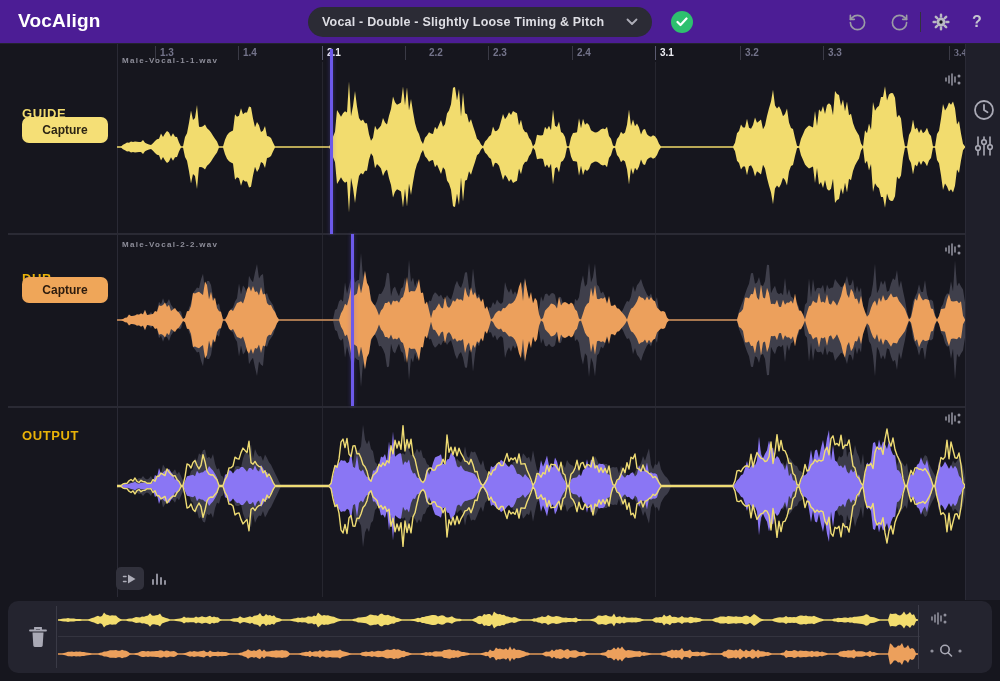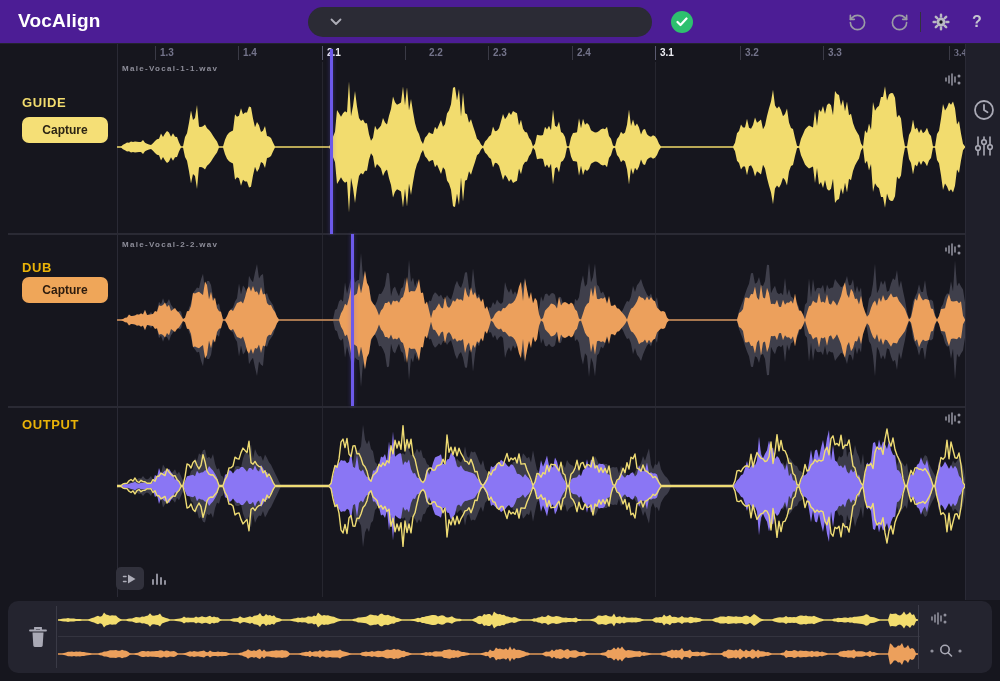--- a/index.html
+++ b/index.html
@@ -21,21 +21,21 @@
 
   
   #ruler{position:absolute;left:117px;top:44px;width:848px;height:18px;cursor:pointer;}
   .tick{position:absolute;top:2px;height:14px;line-height:13px;border-left:1px solid #3A3A46;padding-left:4px;font-size:10px;color:#73738A;font-weight:bold;}
   .tick.strong{color:#EDEDF3;border-left-color:#5A5A70;}
 
   
   .vline{position:absolute;width:1px;background:#26262F;}
   #left-border{left:117px;top:44px;height:553px;background:#2A2A35;}
   .hsep{position:absolute;left:8px;width:957px;height:2px;background:#2A2A34;}
-  .track-label{position:absolute;left:22px;font-size:13px;font-weight:bold;letter-spacing:.6px;}
+  .track-label{position:absolute;left:22px;font-size:13px;font-weight:bold;letter-spacing:.6px;margin-top:11px;}
   .capture-btn{position:absolute;left:22px;width:86px;height:26px;border:none;border-radius:7px;font-size:12px;font-weight:bold;cursor:pointer;}
   #guide-capture{background:#F5DF76;color:#2B2414;}
   #dub-capture{background:#EFA659;color:#2B1B0E;}
   .file-label{position:absolute;left:122px;font-size:8px;font-weight:bold;letter-spacing:1.3px;color:#8E8E9A;}
   .wave{position:absolute;left:117px;width:848px;}
   .trk-opt{position:absolute;left:944px;width:20px;height:18px;cursor:pointer;display:flex;align-items:center;}
   .playhead{position:absolute;width:3px;background:#6C59EA;box-shadow:0 0 4px #6C59EA66;}
 
   
   #view-toggle{position:absolute;left:116px;top:567px;width:28px;height:23px;background:#31313C;border-radius:5px;display:flex;align-items:center;justify-content:center;cursor:pointer;}
@@ -61,20 +61,21 @@
   .icon-stroke{stroke:#9B9BA6;fill:none;stroke-width:1.8;stroke-linecap:round;stroke-linejoin:round;}
 </style>
 </head>
 <body>
 
 <div id="app">
 
   <div id="topbar">
     <div id="logo">VocAlign</div>
     <div id="preset">
+      <span class="lbl">Vocal - Double - Slightly Loose Timing &amp; Pitch</span>
       <span class="chev">
         <svg width="12" height="8" viewBox="0 0 12 8">
             <path d="M1.5 1.5 6 6l4.5-4.5" fill="none" stroke="#AEAEB8" stroke-width="1.8" stroke-linecap="round" stroke-linejoin="round"></path>
           </svg>
       </span>
     </div>
     <div id="check-badge">
       <svg width="12" height="10" viewBox="0 0 12 10">
           <path d="M1.5 5 4.5 8 10.5 1.5" fill="none" stroke="#FFFFFF" stroke-width="2.2" stroke-linecap="round" stroke-linejoin="round"></path>
         </svg>
@@ -118,21 +119,21 @@
     </div>
 
   <div id="left-border" class="vline"></div>
   <div class="vline" style="left:322px;top:62px;height:535px;"></div>
   <div class="vline" style="left:655px;top:62px;height:535px;"></div>
   <div class="hsep" style="top:233px;"></div>
   <div class="hsep" style="top:406px;"></div>
 
   <div class="track-label" style="top:95px;color:#F2DC6E;">GUIDE</div>
   <button id="guide-capture" class="capture-btn" style="top:117px;">Capture</button>
-  <div class="file-label" style="top:64px;">Male-Vocal-1-1.wav</div>
+  <div class="file-label" style="top:56px;">Male-Vocal-1-1.wav</div>
   <svg class="wave" style="top:62px;height:170px;" viewBox="0 0 848 170" width="848" height="170">
       <rect x="0" width="848" y="84.4" height="1.2" fill="#E8CF5F" opacity="0.85"></rect>
       <path d="M0,84.5L2,84.5L4,84.5L6,82.7L8,81.7L10,80.4L12,80.7L14,79.5L16,79.9L18,79.5L20,79.8L22,80.1L24,79.9L26,77.9L28,80.7L30,81.8L32,82.5L34,82.9L36,81.2L38,79.1L40,77.2L42,76.8L44,71.6L46,75.1L48,71.4L50,69.1L52,70.5L54,74.8L56,71.3L58,74.7L60,75.1L62,80.4L64,84.5L66,84.5L68,75.1L70,71.3L72,60.7L74,48.5L76,58.1L78,55.9L80,43.1L82,64.7L84,64.9L86,64.2L88,62.5L90,66.2L92,68.0L94,70.6L96,73.7L98,76.7L100,79.4L102,84.5L104,84.5L106,84.5L108,77.7L110,73.2L112,70.8L114,69.4L116,68.5L118,52.3L120,54.7L122,53.8L124,46.3L126,52.3L128,50.4L130,50.6L132,44.4L134,45.3L136,56.6L138,65.3L140,59.9L142,63.2L144,69.9L146,68.7L148,63.9L150,74.1L152,74.4L154,76.1L156,80.6L158,84.5L160,84.5L162,84.5L164,84.5L166,84.5L168,84.5L170,84.5L172,84.5L174,84.5L176,84.5L178,84.5L180,84.5L182,84.5L184,84.5L186,84.5L188,84.5L190,84.5L192,84.5L194,84.5L196,84.5L198,84.5L200,84.5L202,84.5L204,84.5L206,84.5L208,84.5L210,84.5L212,84.5L214,81.6L216,74.8L218,69.8L220,48.1L222,51.2L224,54.7L226,51.2L228,49.3L230,50.6L232,19.4L234,54.3L236,44.0L238,28.9L240,44.4L242,55.9L244,59.0L246,57.5L248,61.3L250,61.2L252,72.3L254,78.7L256,75.8L258,63.8L260,68.1L262,65.9L264,63.5L266,55.9L268,60.4L270,62.5L272,53.8L274,47.1L276,34.4L278,40.2L280,42.8L282,41.7L284,40.4L286,24.5L288,43.3L290,25.2L292,48.4L294,37.1L296,49.8L298,61.0L300,67.9L302,72.0L304,78.5L306,82.0L308,75.7L310,73.5L312,70.3L314,71.5L316,72.0L318,64.8L320,67.4L322,62.7L324,58.1L326,64.8L328,62.3L330,51.6L332,48.4L334,42.3L336,25.8L338,24.9L340,38.4L342,26.9L344,54.5L346,30.6L348,51.2L350,52.2L352,60.8L354,57.2L356,63.9L358,70.1L360,76.8L362,78.5L364,82.6L366,84.5L368,79.6L370,77.5L372,74.4L374,73.0L376,64.6L378,69.2L380,68.8L382,66.2L384,59.2L386,51.9L388,57.3L390,54.4L392,50.2L394,53.0L396,49.1L398,50.2L400,51.3L402,63.4L404,57.8L406,66.8L408,69.9L410,70.6L412,75.8L414,78.4L416,84.5L418,81.7L420,72.8L422,73.2L424,73.4L426,73.0L428,64.8L430,67.4L432,63.8L434,68.3L436,47.5L438,63.8L440,65.0L442,59.6L444,70.1L446,71.3L448,75.1L450,84.5L452,84.4L454,75.5L456,71.0L458,70.7L460,70.3L462,56.3L464,66.3L466,56.7L468,62.7L470,61.0L472,63.0L474,68.2L476,69.5L478,70.5L480,70.2L482,69.0L484,67.3L486,66.4L488,67.3L490,64.8L492,73.9L494,76.7L496,83.6L498,84.5L500,77.0L502,74.6L504,69.8L506,71.9L508,70.5L510,62.8L512,47.6L514,64.0L516,57.4L518,64.3L520,61.6L522,65.4L524,72.6L526,67.7L528,66.9L530,72.2L532,73.9L534,74.8L536,73.3L538,74.2L540,77.1L542,81.7L544,84.5L546,84.5L548,84.5L550,84.5L552,84.5L554,84.5L556,84.5L558,84.5L560,84.5L562,84.5L564,84.5L566,84.5L568,84.5L570,84.5L572,84.5L574,84.5L576,84.5L578,84.5L580,84.5L582,84.5L584,84.5L586,84.5L588,84.5L590,84.5L592,84.5L594,84.5L596,84.5L598,84.5L600,84.5L602,84.5L604,84.5L606,84.5L608,84.5L610,84.5L612,84.5L614,84.5L616,84.5L618,80.8L620,71.3L622,69.0L624,62.5L626,65.6L628,65.4L630,56.7L632,65.8L634,66.7L636,62.9L638,55.5L640,60.8L642,59.2L644,57.5L646,67.2L648,63.5L650,54.1L652,46.3L654,39.4L656,27.7L658,43.6L660,46.6L662,44.3L664,48.0L666,54.2L668,52.1L670,46.6L672,60.5L674,66.1L676,67.0L678,76.0L680,83.8L682,84.5L684,76.7L686,72.3L688,67.6L690,65.3L692,63.4L694,64.6L696,65.5L698,48.9L700,64.1L702,47.2L704,49.9L706,44.1L708,52.1L710,43.1L712,41.3L714,43.2L716,53.2L718,29.1L720,32.1L722,33.1L724,44.1L726,37.4L728,49.3L730,39.4L732,53.2L734,51.8L736,60.9L738,66.6L740,70.2L742,73.4L744,81.6L746,84.5L748,68.3L750,71.2L752,61.5L754,68.1L756,39.9L758,48.8L760,45.6L762,43.8L764,35.0L766,34.9L768,24.2L770,38.4L772,32.5L774,31.0L776,31.2L778,35.8L780,55.4L782,52.8L784,56.5L786,74.3L788,84.5L790,84.5L792,73.0L794,68.9L796,57.5L798,67.6L800,65.5L802,71.0L804,66.9L806,71.2L808,69.6L810,65.7L812,71.4L814,73.9L816,84.5L818,84.5L820,71.9L822,68.8L824,56.7L826,42.1L828,48.6L830,45.6L832,40.4L834,42.8L836,39.6L838,46.2L840,62.5L842,58.9L844,71.5L846,81.7L848,84.5L848,85.5L846,88.3L844,98.5L842,111.1L840,107.5L838,123.8L836,130.4L834,127.2L832,129.6L830,124.4L828,121.4L826,127.9L824,113.3L822,101.2L820,98.1L818,85.5L816,85.5L814,96.1L812,98.6L810,104.3L808,100.4L806,98.8L804,103.1L802,99.0L800,104.5L798,102.4L796,112.5L794,101.1L792,97.0L790,85.5L788,85.5L786,95.7L784,113.5L782,117.2L780,114.6L778,134.2L776,138.8L774,139.0L772,137.5L770,131.6L768,145.8L766,135.1L764,135.0L762,126.2L760,124.4L758,121.2L756,130.1L754,101.9L752,108.5L750,98.8L748,101.7L746,85.5L744,88.4L742,96.6L740,99.8L738,103.4L736,109.1L734,118.2L732,116.8L730,130.6L728,120.7L726,132.6L724,125.9L722,136.9L720,137.9L718,140.9L716,116.8L714,126.8L712,128.7L710,126.9L708,117.9L706,125.9L704,120.1L702,122.8L700,105.9L698,121.1L696,104.5L694,105.4L692,106.6L690,104.7L688,102.4L686,97.7L684,93.3L682,85.5L680,86.2L678,94.0L676,103.0L674,103.9L672,109.5L670,123.4L668,117.9L666,115.8L664,122.0L662,125.7L660,123.4L658,126.4L656,142.3L654,130.6L652,123.7L650,115.9L648,106.5L646,102.8L644,112.5L642,110.8L640,109.2L638,114.5L636,107.1L634,103.3L632,104.2L630,113.3L628,104.6L626,104.4L624,107.5L622,101.0L620,98.7L618,89.2L616,85.5L614,85.5L612,85.5L610,85.5L608,85.5L606,85.5L604,85.5L602,85.5L600,85.5L598,85.5L596,85.5L594,85.5L592,85.5L590,85.5L588,85.5L586,85.5L584,85.5L582,85.5L580,85.5L578,85.5L576,85.5L574,85.5L572,85.5L570,85.5L568,85.5L566,85.5L564,85.5L562,85.5L560,85.5L558,85.5L556,85.5L554,85.5L552,85.5L550,85.5L548,85.5L546,85.5L544,85.5L542,88.3L540,92.9L538,95.8L536,96.7L534,95.2L532,96.1L530,97.8L528,103.1L526,102.3L524,97.4L522,104.6L520,108.4L518,105.7L516,112.6L514,106.0L512,122.4L510,107.2L508,99.5L506,98.1L504,100.2L502,95.4L500,93.0L498,85.5L496,86.4L494,93.3L492,96.1L490,105.2L488,102.7L486,103.6L484,102.7L482,101.0L480,99.8L478,99.5L476,100.5L474,101.8L472,107.0L470,109.0L468,107.3L466,113.3L464,103.7L462,113.7L460,99.7L458,99.3L456,99.0L454,94.5L452,85.6L450,85.5L448,94.9L446,98.7L444,99.9L442,110.4L440,105.0L438,106.2L436,122.5L434,101.7L432,106.2L430,102.6L428,105.2L426,97.0L424,96.6L422,96.8L420,97.2L418,88.3L416,85.5L414,91.6L412,94.2L410,99.4L408,100.1L406,103.2L404,112.2L402,106.6L400,118.7L398,119.8L396,120.9L394,117.0L392,119.8L390,115.6L388,112.7L386,118.1L384,110.8L382,103.8L380,101.2L378,100.8L376,105.4L374,97.0L372,95.6L370,92.5L368,90.4L366,85.5L364,87.4L362,91.5L360,93.2L358,99.9L356,106.1L354,112.8L352,109.2L350,117.8L348,118.8L346,139.4L344,115.5L342,143.1L340,131.6L338,145.1L336,144.2L334,127.7L332,121.6L330,118.4L328,107.7L326,105.2L324,111.9L322,107.3L320,102.6L318,105.2L316,98.0L314,98.5L312,99.7L310,96.5L308,94.3L306,88.0L304,91.5L302,98.0L300,102.1L298,109.0L296,120.2L294,132.9L292,121.6L290,144.8L288,126.7L286,145.5L284,129.6L282,128.3L280,127.2L278,129.8L276,135.6L274,122.9L272,116.2L270,107.5L268,109.6L266,114.1L264,106.5L262,104.1L260,101.9L258,106.2L256,94.2L254,91.3L252,97.7L250,108.8L248,108.7L246,112.5L244,111.0L242,114.1L240,125.6L238,141.1L236,126.0L234,115.7L232,150.6L230,119.4L228,120.7L226,118.8L224,115.3L222,118.8L220,121.9L218,100.2L216,95.2L214,88.4L212,85.5L210,85.5L208,85.5L206,85.5L204,85.5L202,85.5L200,85.5L198,85.5L196,85.5L194,85.5L192,85.5L190,85.5L188,85.5L186,85.5L184,85.5L182,85.5L180,85.5L178,85.5L176,85.5L174,85.5L172,85.5L170,85.5L168,85.5L166,85.5L164,85.5L162,85.5L160,85.5L158,85.5L156,89.4L154,93.9L152,95.6L150,95.9L148,106.1L146,101.3L144,100.1L142,106.8L140,110.1L138,104.7L136,113.4L134,124.7L132,125.6L130,119.4L128,119.6L126,117.7L124,123.7L122,116.2L120,115.3L118,117.7L116,101.5L114,100.6L112,99.2L110,96.8L108,92.3L106,85.5L104,85.5L102,85.5L100,90.6L98,93.3L96,96.3L94,99.4L92,102.0L90,103.8L88,107.5L86,105.8L84,105.1L82,105.3L80,126.9L78,114.1L76,111.9L74,121.5L72,109.3L70,98.7L68,94.9L66,85.5L64,85.5L62,89.6L60,94.9L58,95.3L56,98.7L54,95.2L52,99.5L50,100.9L48,98.6L46,94.9L44,98.4L42,93.2L40,92.8L38,90.9L36,88.8L34,87.1L32,87.5L30,88.2L28,89.3L26,92.1L24,90.1L22,89.9L20,90.2L18,90.5L16,90.1L14,90.5L12,89.3L10,89.6L8,88.3L6,87.3L4,85.5L2,85.5L0,85.5Z" fill="#F2DC6E"></path>
     </svg>
   <div class="trk-opt" style="top:70px;">
     <svg width="18" height="15" viewBox="0 0 18 15">
         <g stroke="#8F8F9B" stroke-width="1.6" stroke-linecap="round">
           <path d="M2 6v3M5 4v7M8 2v11M11 5v5"></path>
         </g>
         <circle cx="15" cy="4" r="1.5" fill="#8F8F9B"></circle>

